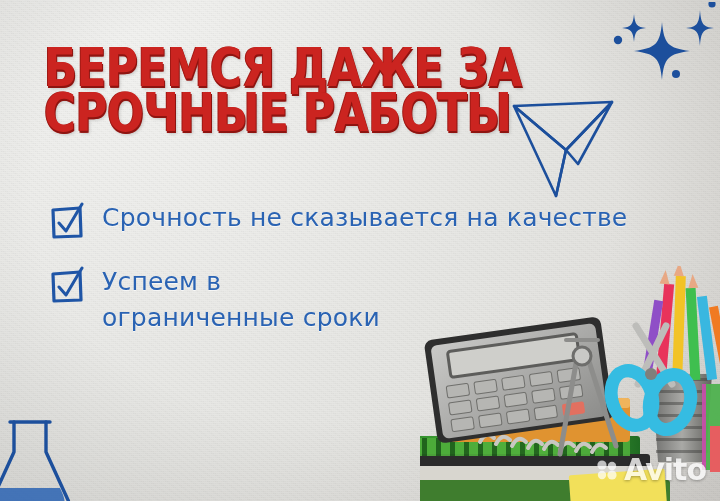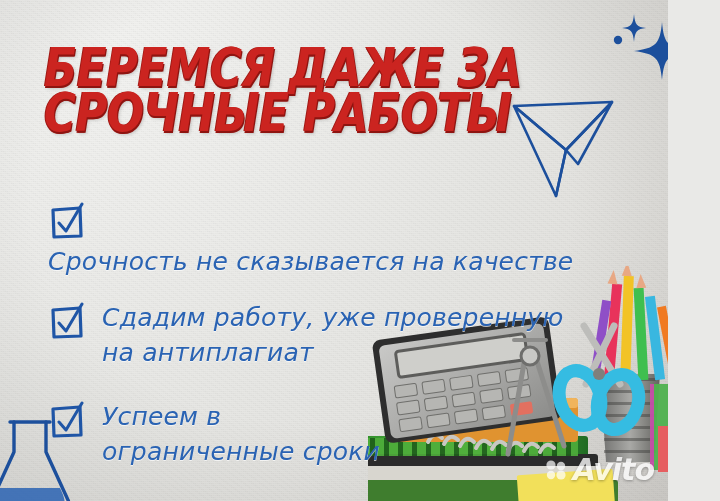--- a/index.html
+++ b/index.html
@@ -2,24 +2,23 @@
 <html><head>
 <meta charset="utf-8">
 <style>
   html,body{margin:0;padding:0;}
   body{
     width:720px;height:501px;overflow:hidden;
     font-family:"DejaVu Sans", sans-serif;
     background:#e9e9e7;
   }
   #poster{
-    position:relative;width:668px;height:501px;overflow:hidden;
+    position:relative;width:720px;height:501px;overflow:hidden;
     background:
       radial-gradient(circle at 18% 12%, #f2f2f0 0%, #e6e6e3 55%, #dedcd8 100%);
-    font-style: italic;
   }
   
   #grain{
     position:absolute;inset:0;pointer-events:none;opacity:.55;
     background-image:
       repeating-linear-gradient(0deg, rgba(255,255,255,.55) 0 1px, rgba(0,0,0,.025) 1px 2px),
       repeating-linear-gradient(90deg, rgba(255,255,255,.40) 0 1px, rgba(0,0,0,.022) 1px 2px),
       repeating-linear-gradient(37deg, rgba(0,0,0,.03) 0 2px, rgba(255,255,255,.03) 2px 5px);
     mix-blend-mode:multiply;
   }
@@ -47,21 +46,21 @@
     transform:scaleY(1.18) scaleX(.97);
     transform-origin:left top;
     white-space:nowrap;
   }
   .hl-1{font-size:45px;}
   .hl-2{font-size:45px;margin-top:4px;}
 
   
   .checklist{position:absolute;left:48px;top:200px;z-index:6;width:640px;}
   .check-row{position:relative;display:flex;align-items:flex-start;margin-bottom:4px;}
-  .check-row.r1{margin-bottom:20px;flex-direction:column;}
+  .check-row.r1{margin-bottom:20px;}
   .check-row.r2{margin-bottom:28px;}
   .cbox{flex:0 0 auto;width:40px;height:42px;margin-right:14px;margin-top:2px;}
   .cbox svg{display:block;}
   .ctext{
     font-family:"DejaVu Sans", sans-serif;
     color:#2a63b3;
     font-size:25px;
     line-height:1.42;
     letter-spacing:.2px;
     text-shadow:0 1px 0 rgba(255,255,255,.65);
@@ -110,30 +109,20 @@
     <div class="check-row r1">
       <span class="cbox">
         <svg width="40" height="42" viewBox="0 0 40 42">
           <path d="M5,8 L32,6 L33,34 L6,35 Z" fill="none" stroke="#1f55a6" stroke-width="3.2" stroke-linejoin="round" stroke-linecap="round"></path>
           <path d="M11,21 L18,29 L34,2" fill="none" stroke="#1f55a6" stroke-width="3" stroke-linecap="round" stroke-linejoin="round"></path>
         </svg>
       </span>
       <span class="ctext">Срочность не сказывается на качестве</span>
     </div>
 
-    <div class="check-row r2">
-      <span class="cbox">
-        <svg width="40" height="42" viewBox="0 0 40 42">
-          <path d="M5,8 L32,6 L33,34 L6,35 Z" fill="none" stroke="#1f55a6" stroke-width="3.2" stroke-linejoin="round" stroke-linecap="round"></path>
-          <path d="M11,21 L18,29 L34,2" fill="none" stroke="#1f55a6" stroke-width="3" stroke-linecap="round" stroke-linejoin="round"></path>
-        </svg>
-      </span>
-      <span class="ctext">Сдадим работу, уже проверенную
-на антиплагиат</span>
-    </div>
 
     <div class="check-row r3">
       <span class="cbox">
         <svg width="40" height="42" viewBox="0 0 40 42">
           <path d="M5,8 L32,6 L33,34 L6,35 Z" fill="none" stroke="#1f55a6" stroke-width="3.2" stroke-linejoin="round" stroke-linecap="round"></path>
           <path d="M11,21 L18,29 L34,2" fill="none" stroke="#1f55a6" stroke-width="3" stroke-linecap="round" stroke-linejoin="round"></path>
         </svg>
       </span>
       <span class="ctext">Успеем в
 ограниченные сроки</span>

